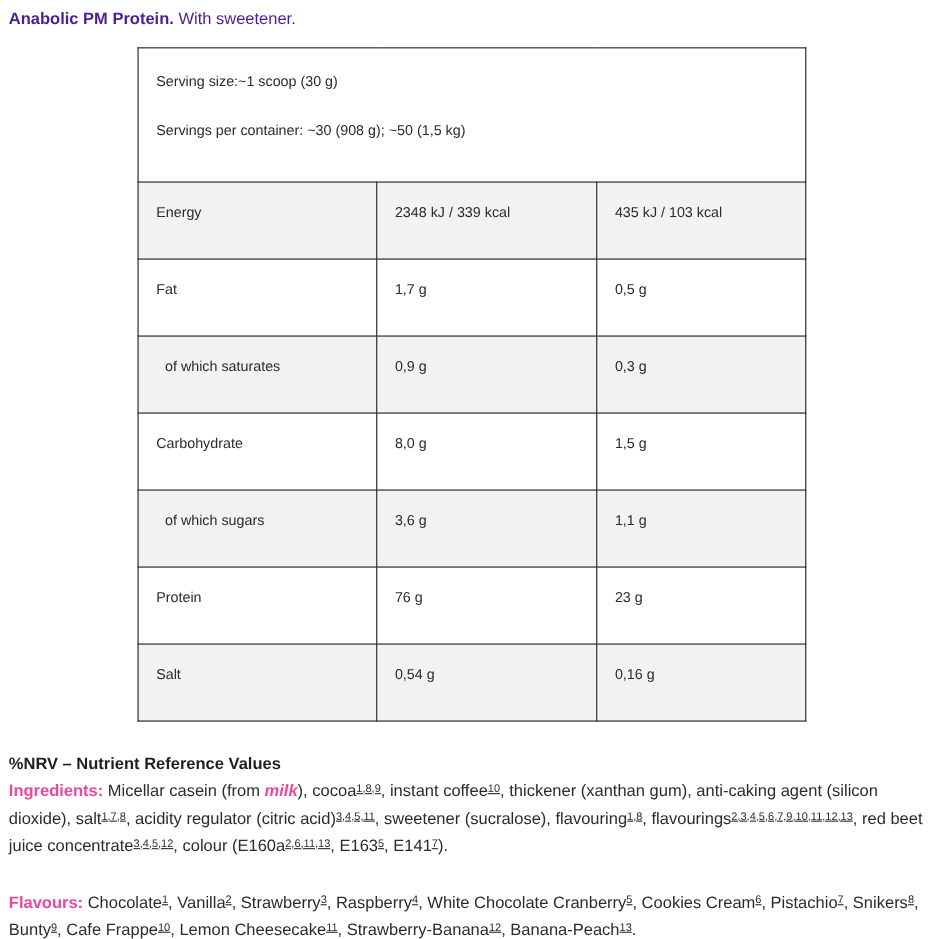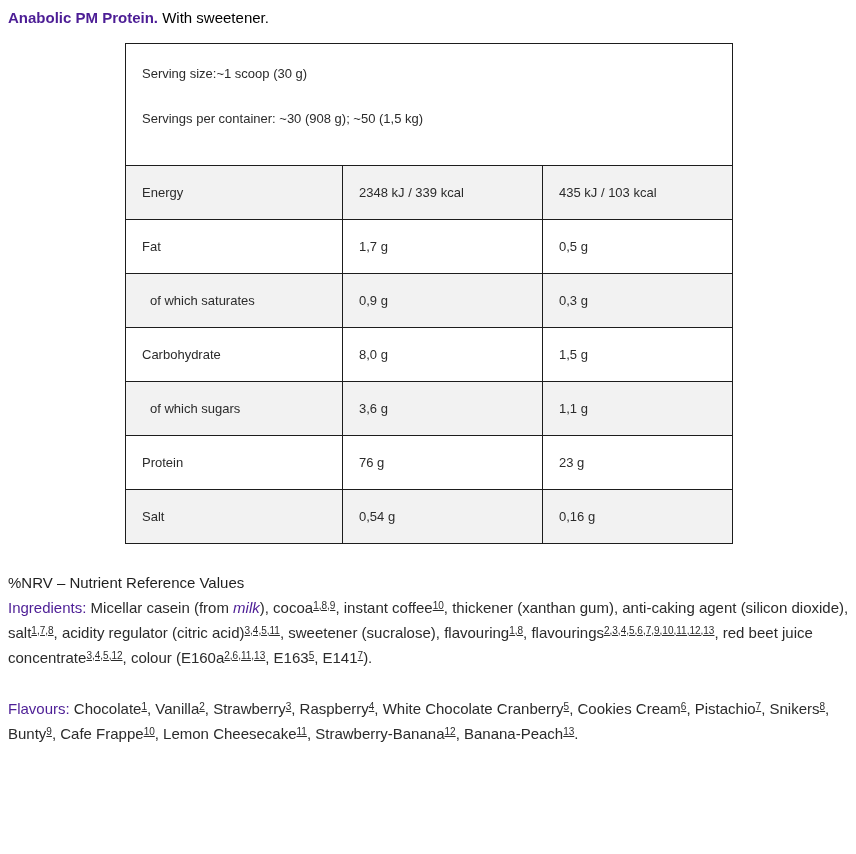--- a/index.html
+++ b/index.html
@@ -15,21 +15,21 @@
     padding: 6px 8px 0 8px;
     overflow: hidden;
     background: #ffffff;
   }
   .title {
     margin: 2px 0 0 0;
     font-size: 15px;
     line-height: 20px;
   }
   .title b { font-weight: 700; color: #4c1d95; }
-  .title span { color: #000000; margin-top: 22px; }
+  .title span { color: #4c1d95; margin-top: 22px; }
 
   
   table.nutri {
     border-collapse: collapse;
     table-layout: fixed;
     width: 607px;
     margin: 15px 0 0 117px;
     font-size: 13px;
     color: #2b2b2b;
   }
@@ -45,42 +45,42 @@
   td.serving-cell p { margin: 0; line-height: 20px; }
   td.serving-cell p + p { margin-top: 25px; }
   tr.head-row th {
     height: 55px;
     padding: 0 10px 0 16px;
     font-weight: 700;
     color: #1f1f1f;
   }
   tbody.rows td {
     height: 53px;
-    padding: 0 10px 0 16px;
+    padding: 0 10px 16px 16px;
   }
   tbody.rows td.indent { padding-left: 24px; }
   tbody.rows tr:nth-child(odd) { background: #f2f2f2; }
 
   
   .nrv {
     margin: 26px 0 0 0;
     font-size: 15px;
-    font-weight: 400;
+    font-weight: 700;
     color: #1f1f1f;
     line-height: 25px;
   }
   p.rich {
     margin: 0;
     font-size: 15px;
     line-height: 25px;
     color: #2b2b2b;
     width: 842px;
   }
   p.rich.gap { margin-top: 26px; }
-  p.rich b { font-weight: 400; color: #4c1d95; }
+  p.rich b { font-weight: 700; color: #ec4899; }
   p.rich b.it { font-style: italic; }
   p.rich sup {
     font-size: 10px;
     line-height: 0;
     vertical-align: baseline;
     position: relative;
     top: -0.45em;
     text-decoration: underline;
   }
 </style>

